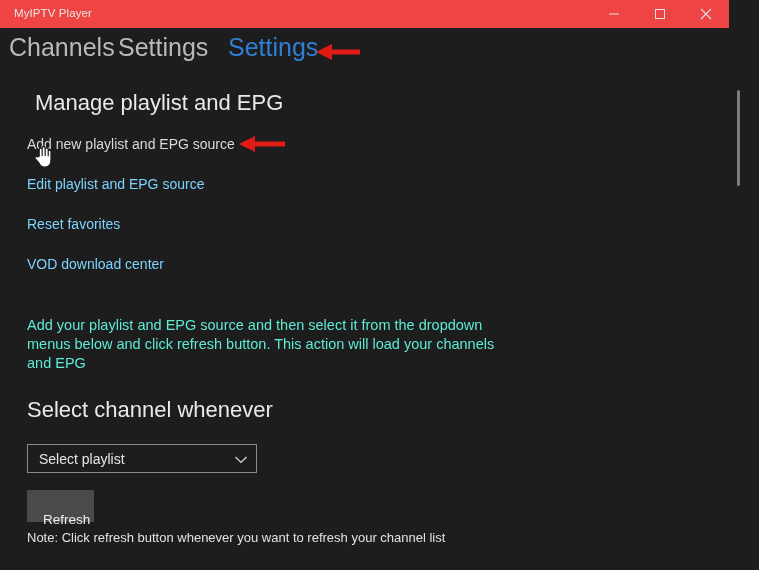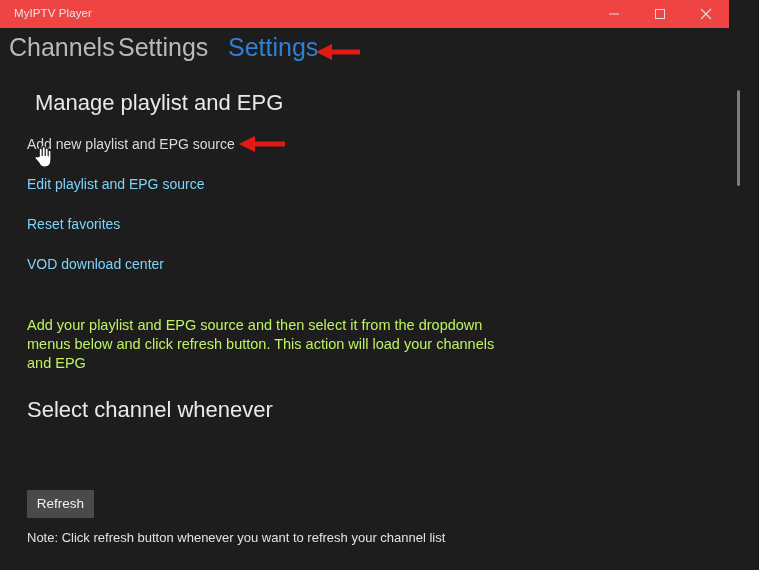--- a/index.html
+++ b/index.html
@@ -114,21 +114,21 @@
   #link-reset { top: 138px; }
   #link-vod   { top: 178px; }
 
   .paragraph {
     position: absolute;
     left: 27px;
     top: 240px;
     width: 480px;
     font-size: 14.5px;
     line-height: 19px;
-    color: #bef264;
+    color: #5eead4;
   }
 
   
   .dropdown {
     position: absolute;
     left: 27px;
     top: 368px;
     width: 230px;
     height: 29px;
     background: #1d1d1d;
@@ -159,21 +159,21 @@
     top: 414px;
     width: 67px;
     height: 28px;
     background: #4a4a4a;
     border: none;
     color: #f0f0f0;
     font-family: "Liberation Sans", sans-serif;
     font-size: 13.5px;
     line-height: 28px;
     text-align: center;
-    padding: 0;
+    padding: 16px;
     box-sizing: border-box;
   }
 
   .note {
     position: absolute;
     left: 27px;
     top: 452px;
     font-size: 13px;
     line-height: 19px;
     color: #e2e2e2;
@@ -263,20 +263,28 @@
     <div class="linkitem" id="link-edit">Edit playlist and EPG source</div>
 
     <div class="linkitem" id="link-reset">Reset favorites</div>
 
     <div class="linkitem" id="link-vod">VOD download center</div>
 
     <div class="paragraph">Add your playlist and EPG source and then select it from the dropdown menus below and click refresh button. This action will load your channels and EPG</div>
 
     <div class="section-title" id="title-select">Select channel whenever</div>
 
+    <div class="dropdown">
+      <div class="dropdown-label">Select playlist</div>
+      <div class="dropdown-chevron">
+        <svg width="14" height="13" viewBox="0 0 14 13">
+          <polyline points="1.5,4 7,9.5 12.5,4" fill="none" stroke="#d8d8d8" stroke-width="1.2"></polyline>
+        </svg>
+      </div>
+    </div>
 
     <button class="refresh-btn">Refresh</button>
 
     <div class="note">Note: Click refresh button whenever you want to refresh your channel list</div>
 
     <div class="scrollbar-track">
       <div class="scrollbar-thumb"></div>
     </div>
 
   </div>

